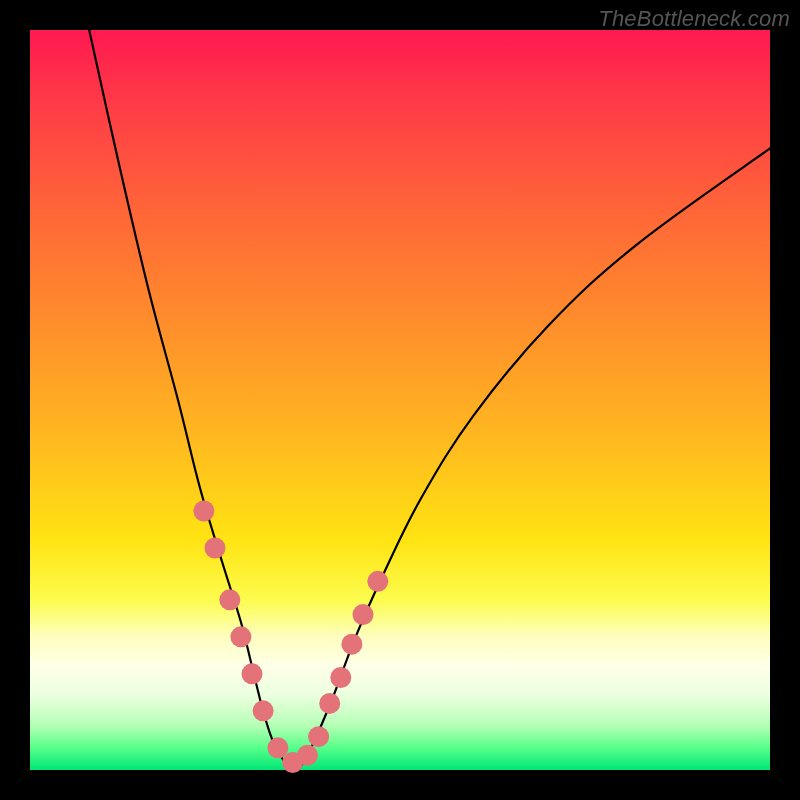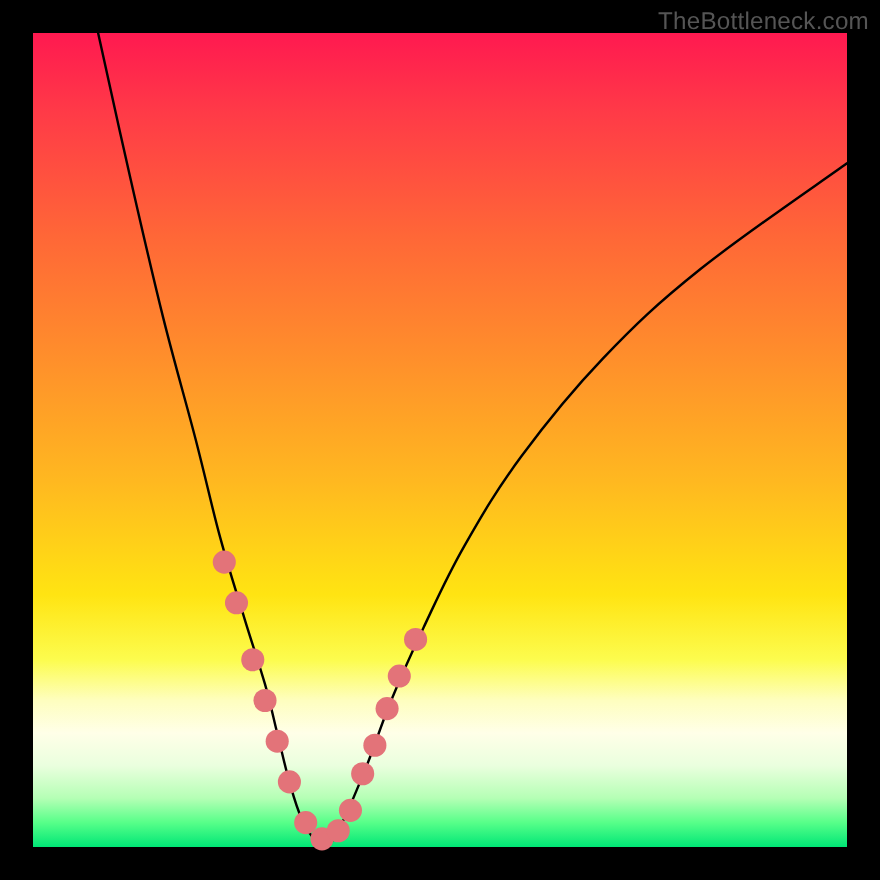--- a/index.html
+++ b/index.html
@@ -13,20 +13,21 @@
   }
   .watermark {
     position: absolute;
     top: 6px;
     right: 10px;
     color: #555;
     font-size: 22px;
     font-weight: 400;
     letter-spacing: 0.2px;
     z-index: 10;
+    font-style: italic;
   }
   .plot-area {
     position: absolute;
     left: 30px;
     top: 30px;
     width: 740px;
     height: 740px;
     background: linear-gradient(
       to bottom,
       #ff1950 0%,

